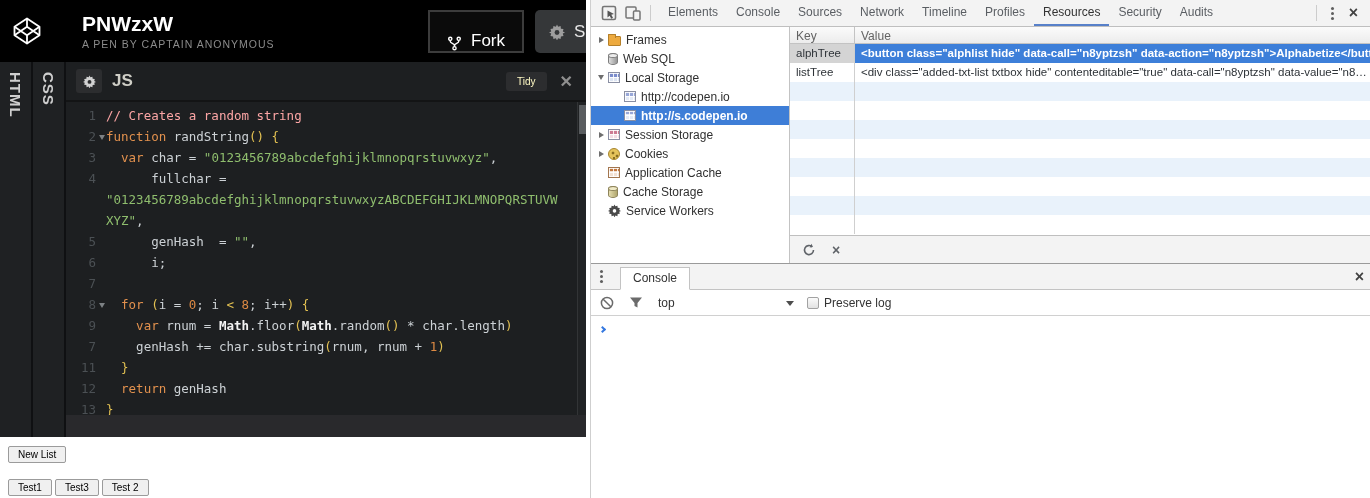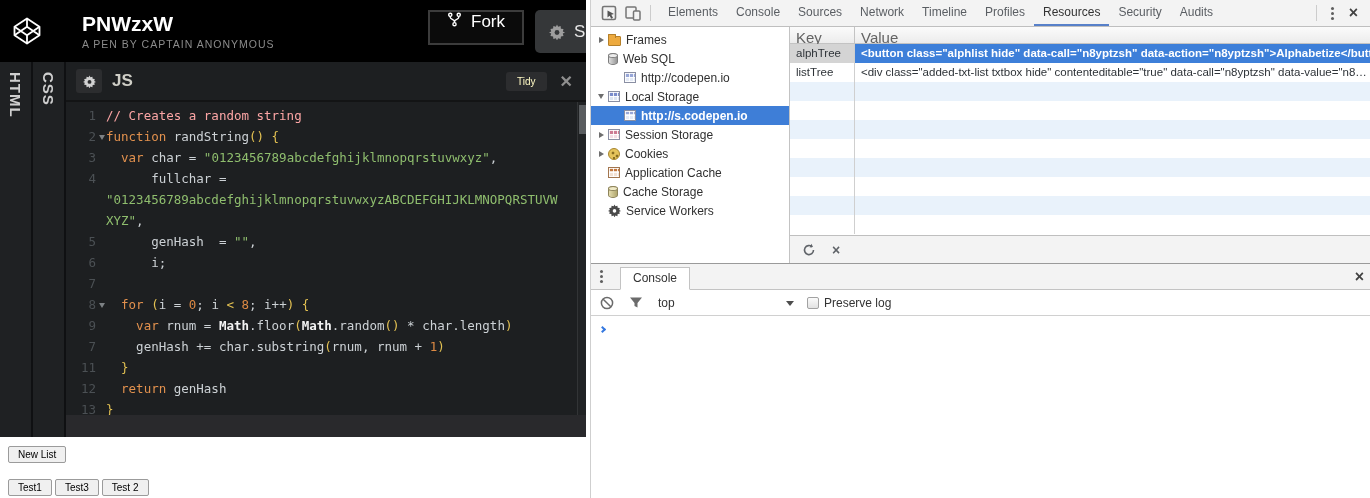--- a/index.html
+++ b/index.html
@@ -7,21 +7,21 @@
   body { display:flex; }
 
   
   #left-pane { width:586px; height:498px; position:relative; background:#fff; flex:none; }
 
   .pen-header { height:62px; background:#000; position:relative; overflow:hidden; display:flex; align-items:center;gap:28px; }
   .logo { margin-left:12px; width:30px; height:30px; flex:none; }
   .pen-titles { margin-left:12px; }
   .pen-title { color:#fff; font-size:21px; font-weight:bold; line-height:24px; }
   .pen-sub { color:#8b8b8b; font-size:10.5px; letter-spacing:1px; margin-top:2px; }
-  .fork-btn { position:absolute; right:62px; top:10px; height:35px; padding:0 17px; background:#0b0b0b; border:2px solid #3c3c3c; color:#fff; font-size:17px; display:flex; align-items:flex-start; gap:9px; cursor:pointer; }
+  .fork-btn { position:absolute; right:62px; top:10px; height:43px; padding:0 17px; background:#0b0b0b; border:2px solid #3c3c3c; color:#fff; font-size:17px; display:flex; align-items:flex-end; gap:9px; cursor:pointer; }
   .settings-btn { position:absolute; left:535px; top:10px; width:88px; height:43px; background:#353739; border:none; border-radius:5px; color:#e6e6e6; font-size:17px; display:flex; align-items:center; gap:9px; padding-left:14px; cursor:pointer; }
 
   .pen-body { height:375px; display:flex; background:#1d1f21; }
   .vbar { width:33px; flex:none; background:#1f2123; border-right:2px solid #0f1012; padding-top:10px; display:flex; justify-content:center; }
   .vbar span { writing-mode:vertical-rl; color:#cfcfcf; font-weight:bold; font-size:15px; letter-spacing:1px; }
 
   .js-panel { flex:1; display:flex; flex-direction:column; min-width:0; }
   .js-header { height:40px; border-bottom:2px solid #131415; display:flex; align-items:center; padding:0 10px; }
   .mini-btn { background:#2c2d2f; border:none; border-radius:3px; width:26px; height:24px; display:flex; align-items:center; justify-content:center; cursor:pointer; }
   .js-label { color:#cfcec6; font-size:17px; font-weight:bold; margin-left:10px; }
@@ -89,21 +89,21 @@
   .i-cookie { width:12px; height:12px; border-radius:50%; border:1px solid #a8862f;
     background:
       radial-gradient(circle at 4px 4px, #8a6d20 1.2px, transparent 1.7px),
       radial-gradient(circle at 8px 7px, #8a6d20 1.2px, transparent 1.7px),
       radial-gradient(circle at 5px 9px, #8a6d20 1px, transparent 1.4px),
       #e5c35a; }
   .i-gear { width:13px; height:13px; }
   .i-gear svg { width:13px; height:13px; fill:#4a4a4a; }
 
   .dt-content { flex:1; min-width:0; display:flex; flex-direction:column; background:#fff; }
-  .grid-head { height:17px; flex:none; display:flex; background:linear-gradient(#fbfbfb,#ececec); border-bottom:1px solid #c3c3c3; font-size:15px; color:#636363; }
+  .grid-head { height:17px; flex:none; display:flex; background:linear-gradient(#fbfbfb,#ececec); border-bottom:1px solid #c3c3c3; font-size:12px; color:#636363; }
   .gh-key { width:65px; flex:none; border-right:1px solid #c3c3c3; padding:2px 0 0 6px; }
   .gh-val { flex:1; padding:2px 0 0 6px; }
   .grid-body { flex:1; overflow:hidden; }
   .grow { height:19px; display:flex; font-size:11.5px; color:#2e3338; }
   .grow.lb { background:#e9f2fb; }
   .g-key { width:65px; flex:none; border-right:1px solid #cfcfcf; padding:3px 0 0 6px; white-space:nowrap; overflow:hidden; }
   .g-val { flex:1; min-width:0; padding:3px 0 0 6px; white-space:nowrap; overflow:hidden; }
   .grow.sel .g-key { background:#d4d4d4; }
   .grow.sel .g-val { background:#3d7fd9; color:#fff; font-weight:bold; }
   .grid-toolbar { height:28px; flex:none; background:#f3f3f3; border-top:1px solid #bfbfbf; display:flex; align-items:center; padding-left:12px; gap:16px; }
@@ -241,29 +241,29 @@
         <div class="tree-row">
           <span class="tri right"></span>
           <span class="ico i-folder"></span>
           <span class="tlabel">Frames</span>
         </div>
         <div class="tree-row">
           <span class="tri none"></span>
           <span class="ico i-database-gray"></span>
           <span class="tlabel">Web SQL</span>
         </div>
-        <div class="tree-row child">
-          <span class="tri none"></span>
-          <span class="ico i-grid i-table-child"></span>
-          <span class="tlabel">http://codepen.io</span>
-        </div>
         <div class="tree-row">
           <span class="tri down"></span>
           <span class="ico i-grid i-table-blue"></span>
           <span class="tlabel">Local Storage</span>
+        </div>
+        <div class="tree-row child">
+          <span class="tri none"></span>
+          <span class="ico i-grid i-table-child"></span>
+          <span class="tlabel">http://codepen.io</span>
         </div>
         <div class="tree-row sel child">
           <span class="tri none"></span>
           <span class="ico i-grid i-table-child"></span>
           <span class="tlabel">http://s.codepen.io</span>
         </div>
         <div class="tree-row">
           <span class="tri right"></span>
           <span class="ico i-grid i-table-pink"></span>
           <span class="tlabel">Session Storage</span>

